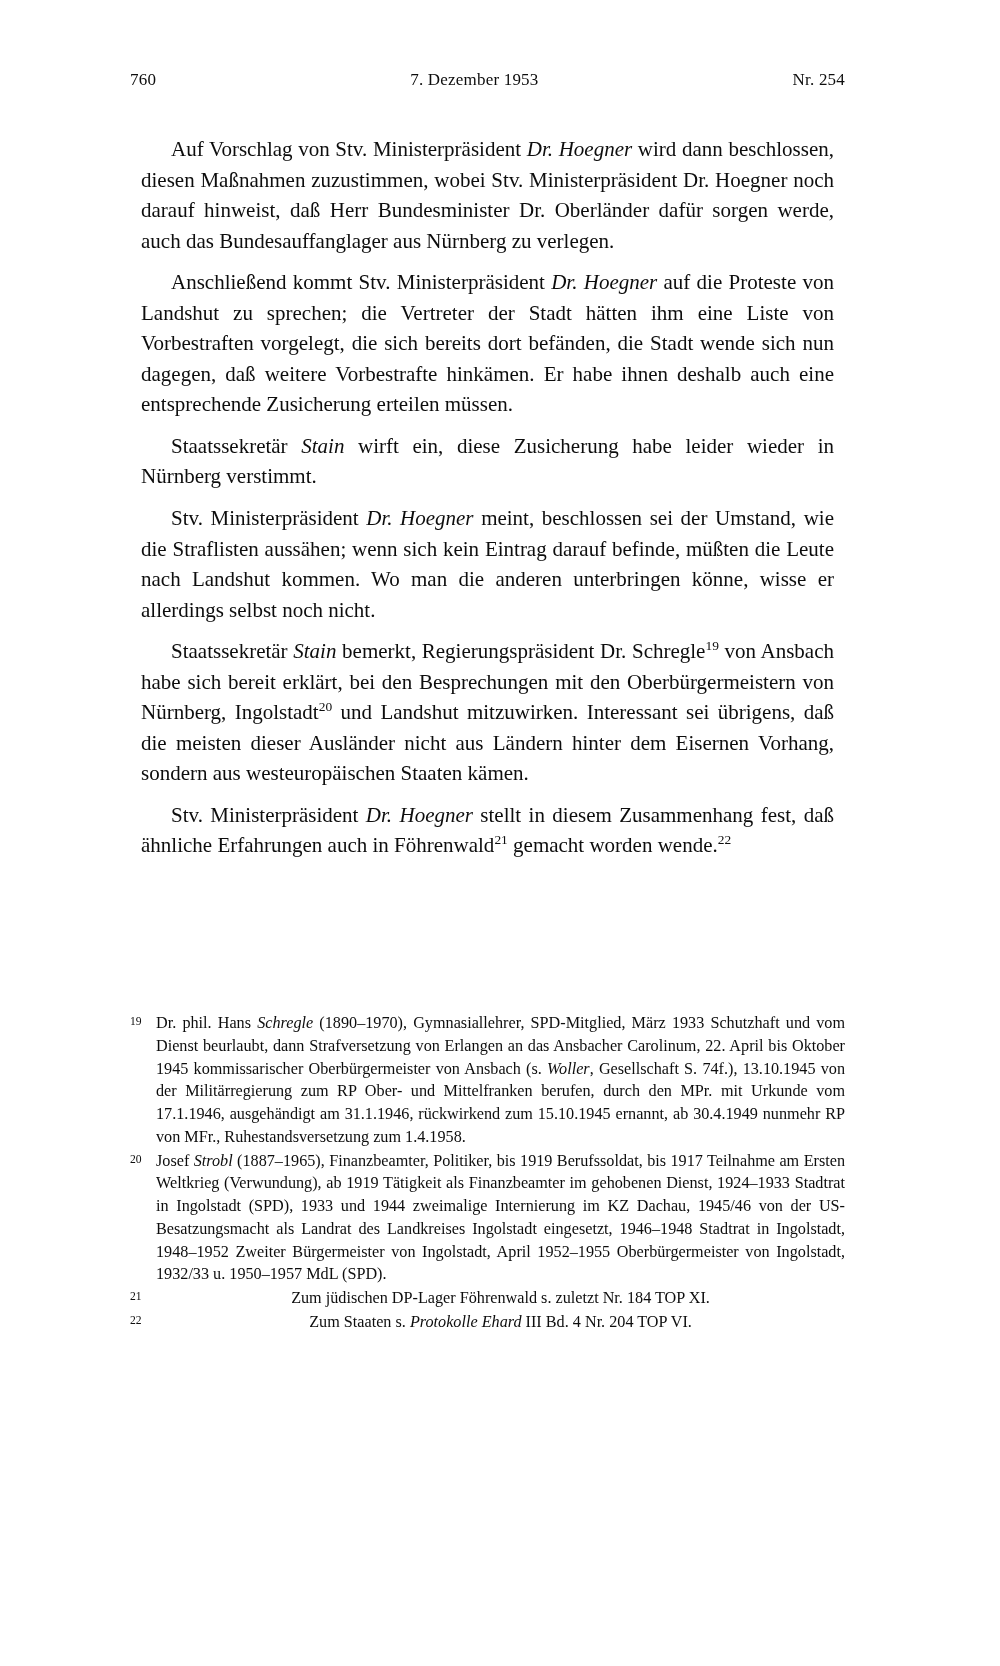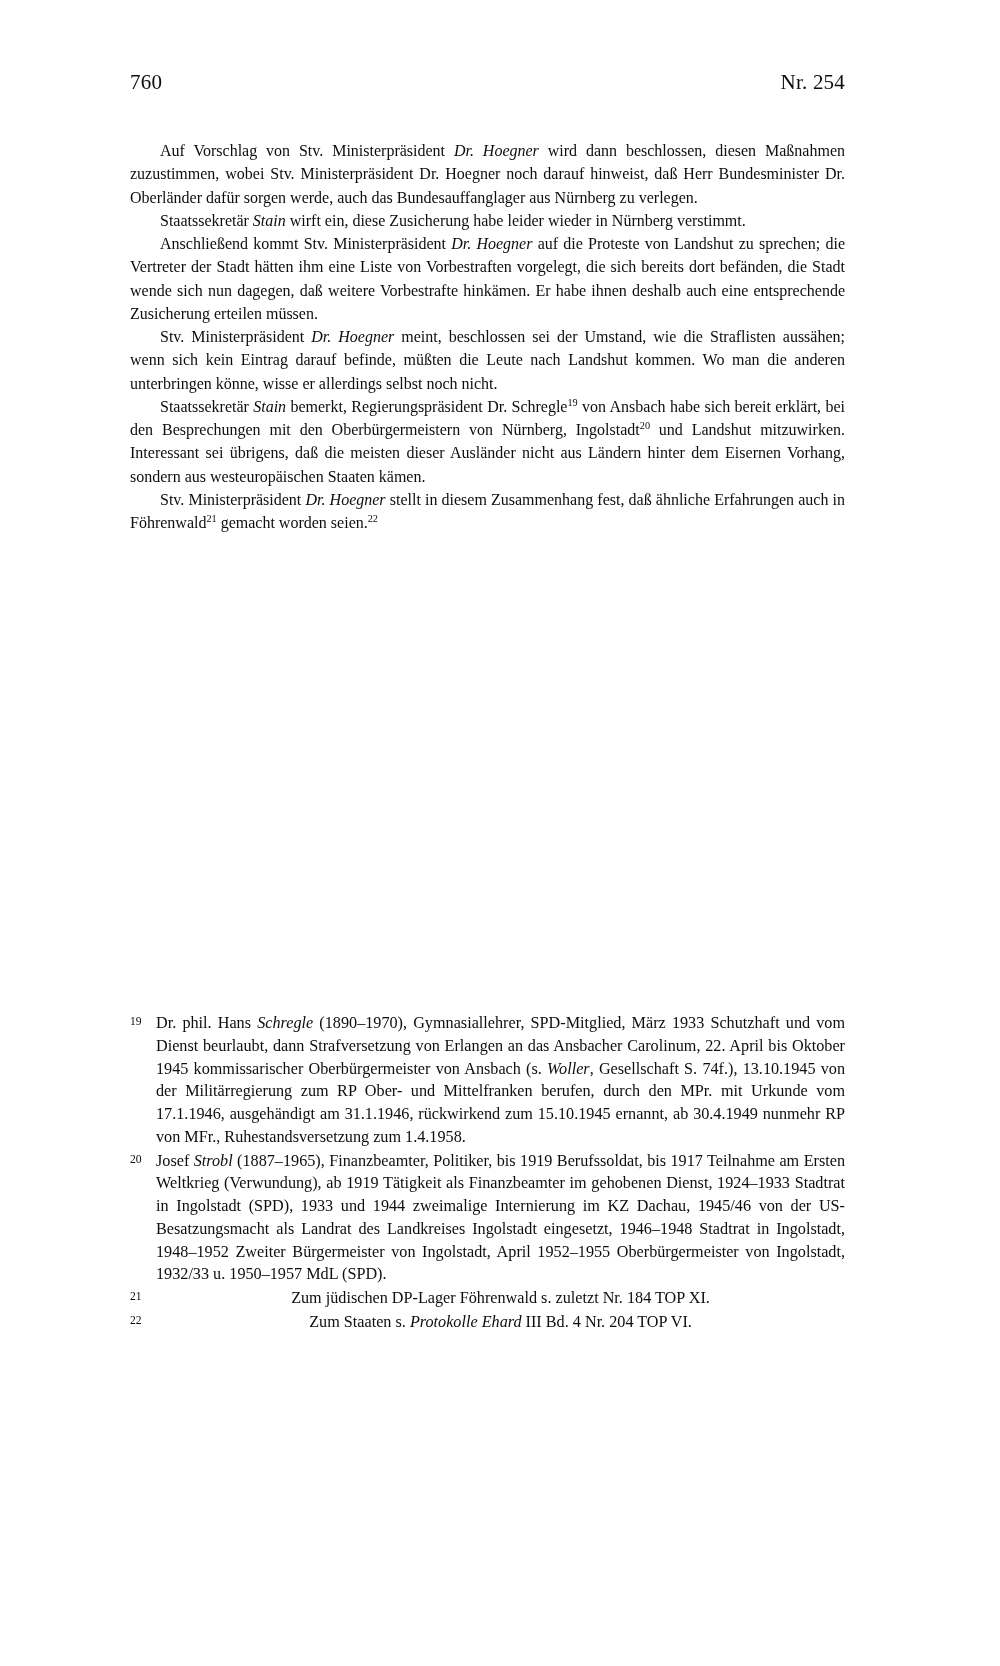--- a/index.html
+++ b/index.html
@@ -26,32 +26,32 @@
     left: 130px;
     top: 70px;
     width: 715px;
   }
 
   
   .runhead {
     display: flex;
     justify-content: space-between;
     align-items: flex-start;
-    font-size: 21px;
+    font-size: 17px;
     letter-spacing: 0.2px;
     margin-bottom: 44px;
   }
   .runhead .folio { flex: 0 0 auto; }
   .runhead .center { flex: 1 1 auto; text-align: center; }
   .runhead .docnr { flex: 0 0 auto; }
 
   
   .bodytext p {
-    margin: 0;
-    font-size: 16px;
+    margin: 11px;
+    font-size: 21px;
     line-height: 1.455;
     text-align: justify;
     text-indent: 30px;
     hyphens: manual;
   }
   .bodytext p:first-child { text-indent: 30px; }
   i, .it { font-style: italic; }
   sup {
     font-size: 0.64em;
     vertical-align: super;
@@ -86,30 +86,31 @@
 </style>
 </head>
 <body>
 
 <div class="page">
 
   <div class="content">
 
     <div class="runhead">
       <span class="folio">760</span>
+      <span class="center">7. Dezember 1953</span>
       <span class="docnr">Nr. 254</span>
     </div>
 
     <div class="bodytext" id="body-text">
         <p><span>Auf Vorschlag von Stv. Ministerpräsident </span><i>Dr. Hoegner</i><span> wird dann beschlossen, diesen Maßnahmen zuzustimmen, wobei Stv. Ministerpräsident Dr. Hoegner noch darauf hinweist, daß Herr Bundesminister Dr. Oberländer dafür sorgen werde, auch das Bundesauffanglager aus Nürnberg zu verlegen.</span></p>
+        <p><span>Anschließend kommt Stv. Ministerpräsident </span><i>Dr. Hoegner</i><span> auf die Proteste von Landshut zu sprechen; die Vertreter der Stadt hätten ihm eine Liste von Vorbestraften vorgelegt, die sich bereits dort befänden, die Stadt wende sich nun dagegen, daß weitere Vorbestrafte hinkämen. Er habe ihnen deshalb auch eine entsprechende Zusicherung erteilen müssen.</span></p>
         <p><span>Staatssekretär </span><i>Stain</i><span> wirft ein, diese Zusicherung habe leider wieder in Nürnberg verstimmt.</span></p>
-        <p><span>Anschließend kommt Stv. Ministerpräsident </span><i>Dr. Hoegner</i><span> auf die Proteste von Landshut zu sprechen; die Vertreter der Stadt hätten ihm eine Liste von Vorbestraften vorgelegt, die sich bereits dort befänden, die Stadt wende sich nun dagegen, daß weitere Vorbestrafte hinkämen. Er habe ihnen deshalb auch eine entsprechende Zusicherung erteilen müssen.</span></p>
         <p><span>Stv. Ministerpräsident </span><i>Dr. Hoegner</i><span> meint, beschlossen sei der Umstand, wie die Straflisten aussähen; wenn sich kein Eintrag darauf befinde, müßten die Leute nach Landshut kommen. Wo man die anderen unterbringen könne, wisse er allerdings selbst noch nicht.</span></p>
         <p><span>Staatssekretär </span><i>Stain</i><span> bemerkt, Regierungspräsident Dr. Schregle</span><sup>19</sup><span> von Ansbach habe sich bereit erklärt, bei den Besprechungen mit den Oberbürgermeistern von Nürnberg, Ingolstadt</span><sup>20</sup><span> und Landshut mitzuwirken. Interessant sei übrigens, daß die meisten dieser Ausländer nicht aus Ländern hinter dem Eisernen Vorhang, sondern aus westeuropäischen Staaten kämen.</span></p>
-        <p><span>Stv. Ministerpräsident </span><i>Dr. Hoegner</i><span> stellt in diesem Zusammenhang fest, daß ähnliche Erfahrungen auch in Föhrenwald</span><sup>21</sup><span> gemacht worden seien.</span><sup>22</sup></p>
+        <p><span>Stv. Ministerpräsident </span><i>Dr. Hoegner</i><span> stellt in diesem Zusammenhang fest, daß ähnliche Erfahrungen auch in Föhrenwald</span><sup>21</sup><span> gemacht worden wende.</span><sup>22</sup></p>
       </div>
 
   </div>
 
   <div class="footnotes" id="footnote-block">
       <div class="fn">
         <div class="fn-num">19</div>
         <div class="fn-text"><span>Dr. phil. Hans </span><i>Schregle</i><span> (1890–1970), Gymnasiallehrer, SPD-Mitglied, März 1933 Schutzhaft und vom Dienst beurlaubt, dann Strafversetzung von Erlangen an das Ansbacher Carolinum, 22. April bis Oktober 1945 kommissarischer Oberbürgermeister von Ansbach (s. </span><i>Woller</i><span>, Gesellschaft S. 74f.), 13.10.1945 von der Militärregierung zum RP Ober- und Mittelfranken berufen, durch den MPr. mit Urkunde vom 17.1.1946, ausgehändigt am 31.1.1946, rückwirkend zum 15.10.1945 ernannt, ab 30.4.1949 nunmehr RP von MFr., Ruhestandsversetzung zum 1.4.1958.</span></div>
       </div>
       <div class="fn">

